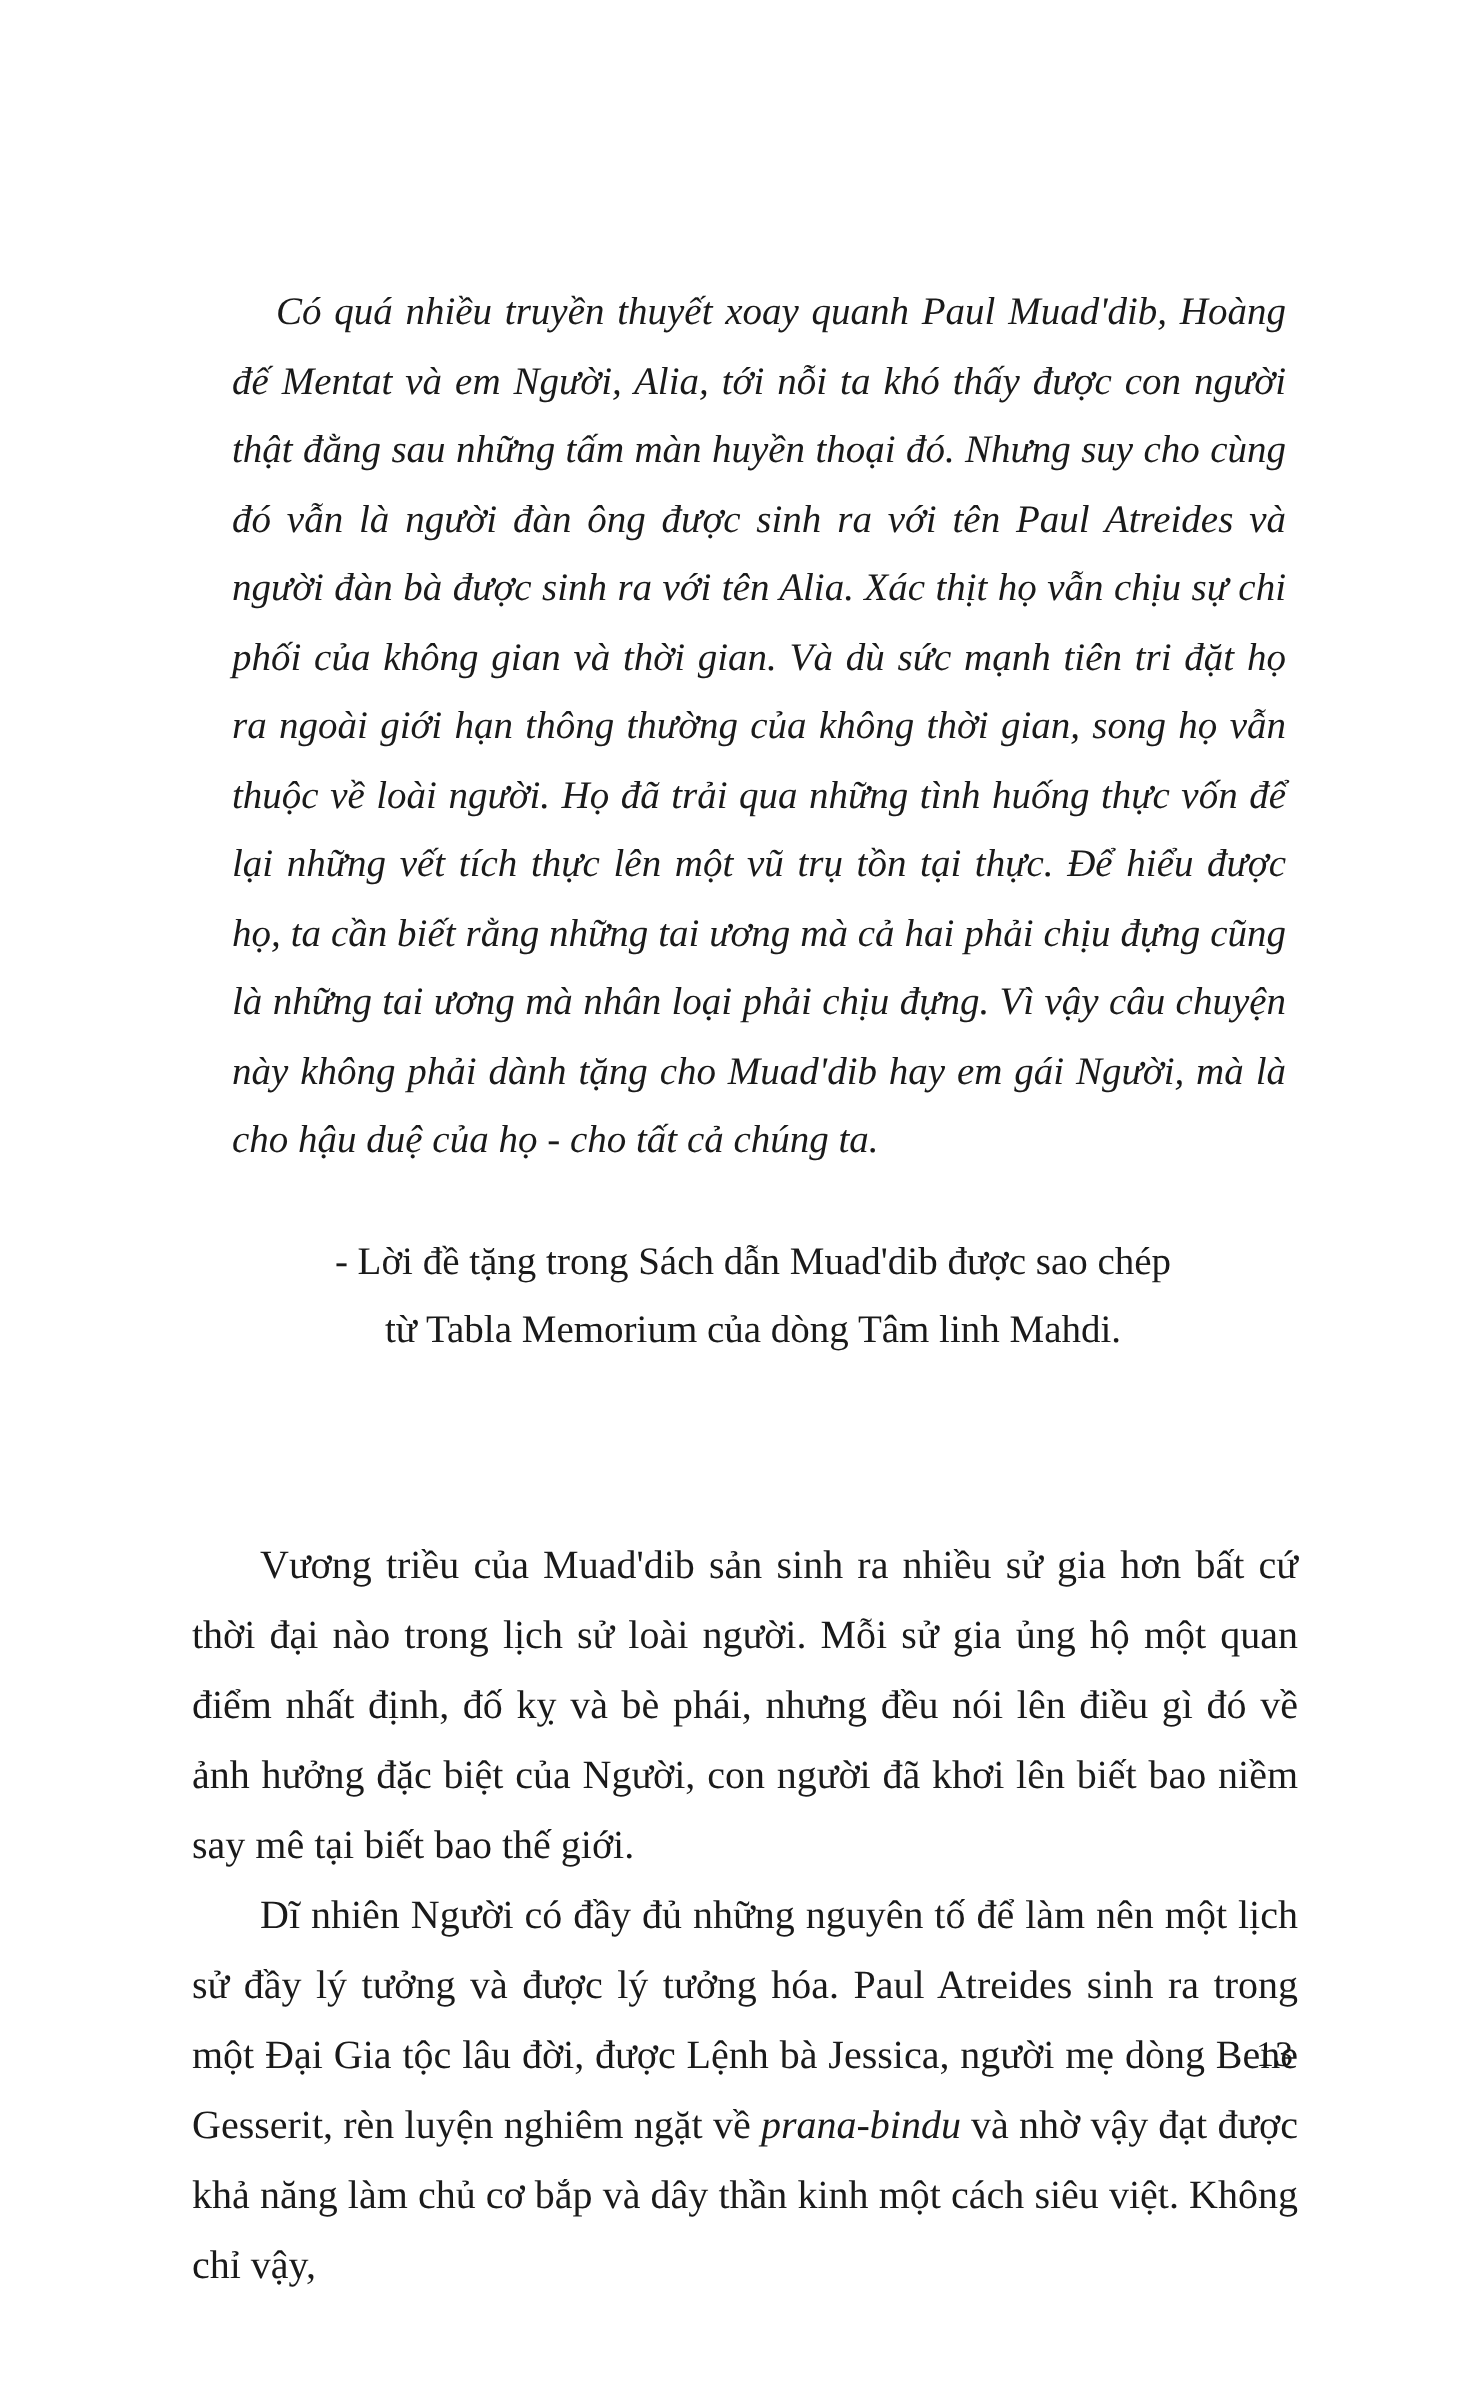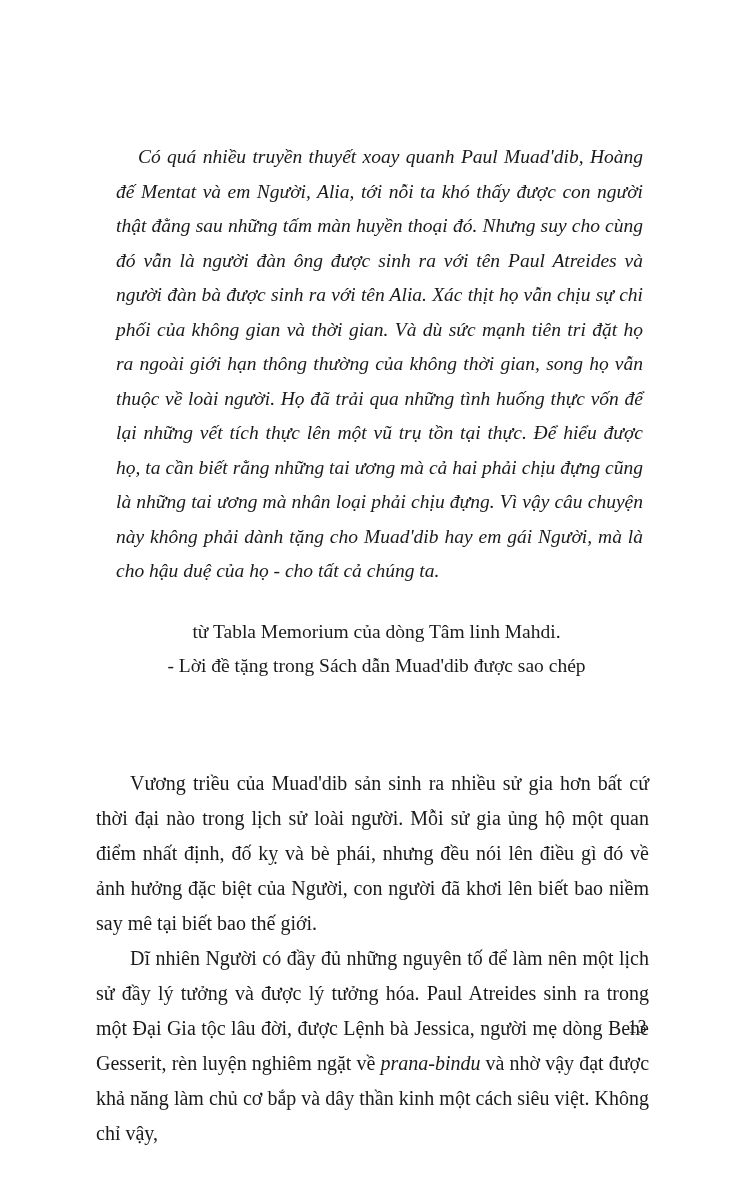--- a/index.html
+++ b/index.html
@@ -73,22 +73,22 @@
   }
 </style>
 </head>
 <body>
 
 <div class="page">
 
   <p class="epigraph"><span class="indent-first"></span><span>Có quá nhiều truyền thuyết xoay quanh Paul Muad'dib, Hoàng đế Mentat và em Người, Alia, tới nỗi ta khó thấy được con người thật đằng sau những tấm màn huyền thoại đó. Nhưng suy cho cùng đó vẫn là người đàn ông được sinh ra với tên Paul Atreides và người đàn bà được sinh ra với tên Alia. Xác thịt họ vẫn chịu sự chi phối của không gian và thời gian. Và dù sức mạnh tiên tri đặt họ ra ngoài giới hạn thông thường của không thời gian, song họ vẫn thuộc về loài người. Họ đã trải qua những tình huống thực vốn để lại những vết tích thực lên một vũ trụ tồn tại thực. Để hiểu được họ, ta cần biết rằng những tai ương mà cả hai phải chịu đựng cũng là những tai ương mà nhân loại phải chịu đựng. Vì vậy câu chuyện này không phải dành tặng cho Muad'dib hay em gái Người, mà là cho hậu duệ của họ - cho tất cả chúng ta.</span></p>
 
   <div class="attribution">
+    <span class="line">- Lời đề tặng trong Sách dẫn Muad'dib được sao chép</span>
     <span class="line">từ Tabla Memorium của dòng Tâm linh Mahdi.</span>
-    <span class="line">- Lời đề tặng trong Sách dẫn Muad'dib được sao chép</span>
   </div>
 
   <div class="body-block">
     <p class="body-par">Vương triều của Muad'dib sản sinh ra nhiều sử gia hơn bất cứ thời đại nào trong lịch sử loài người. Mỗi sử gia ủng hộ một quan điểm nhất định, đố kỵ và bè phái, nhưng đều nói lên điều gì đó về ảnh hưởng đặc biệt của Người, con người đã khơi lên biết bao niềm say mê tại biết bao thế giới.</p>
     <p class="body-par"><span>Dĩ nhiên Người có đầy đủ những nguyên tố để làm nên một lịch sử đầy lý tưởng và được lý tưởng hóa. Paul Atreides sinh ra trong một Đại Gia tộc lâu đời, được Lệnh bà Jessica, người mẹ dòng Bene Gesserit, rèn luyện nghiêm ngặt về </span><i>prana-bindu</i><span> và nhờ vậy đạt được khả năng làm chủ cơ bắp và dây thần kinh một cách siêu việt. Không chỉ vậy,</span></p>
   </div>
 
   <div class="folio">13</div>
 </div>
 

